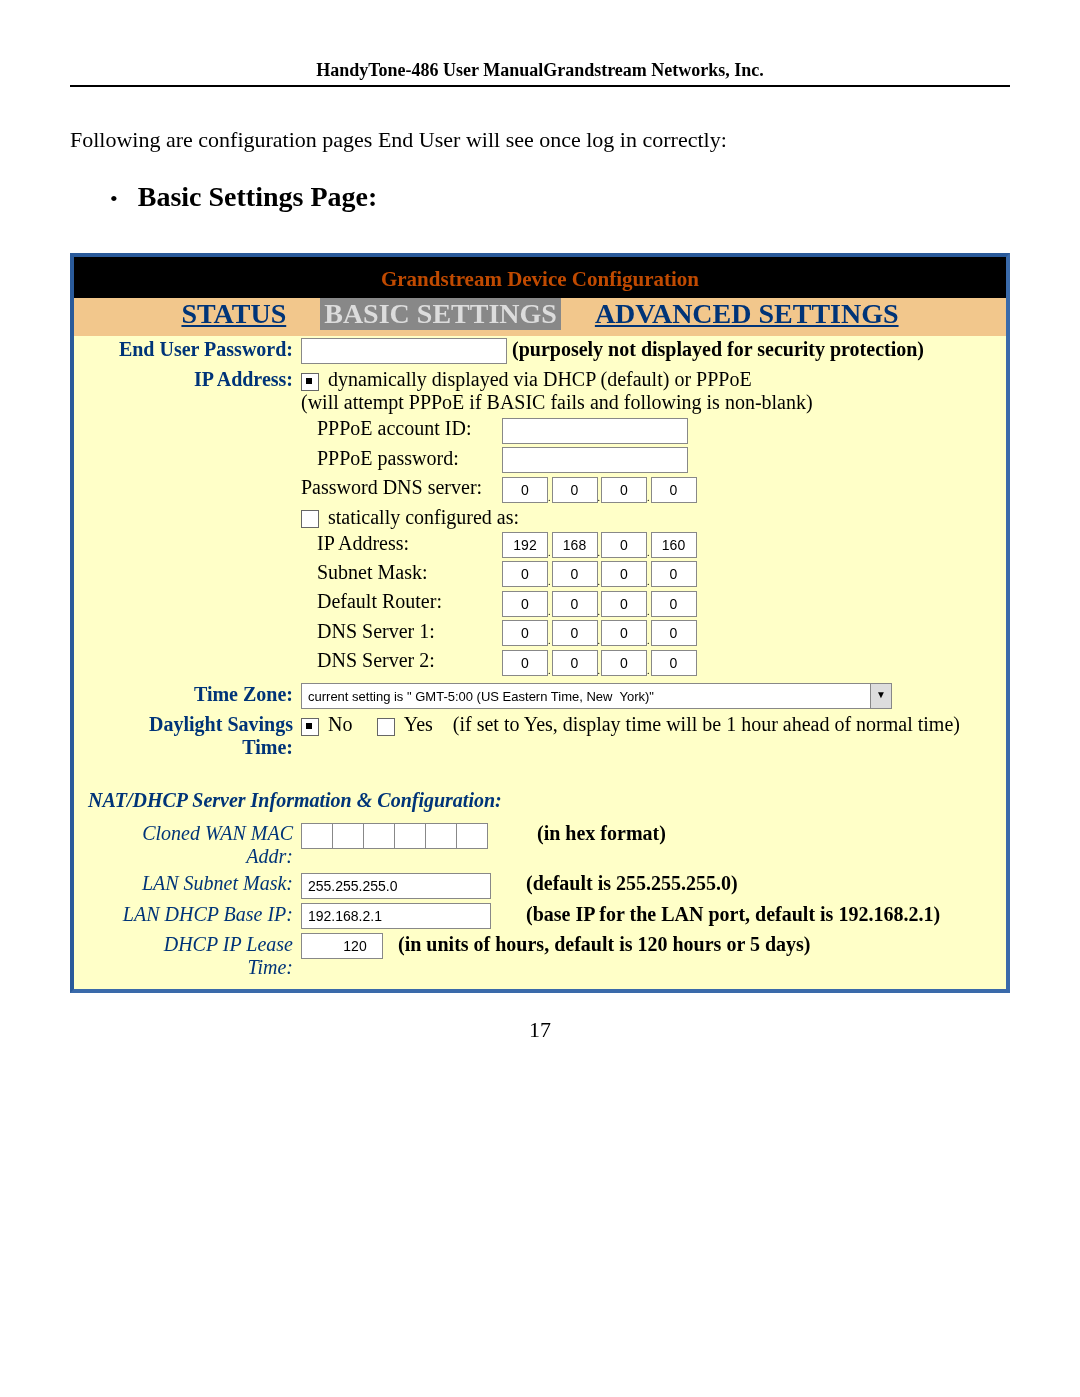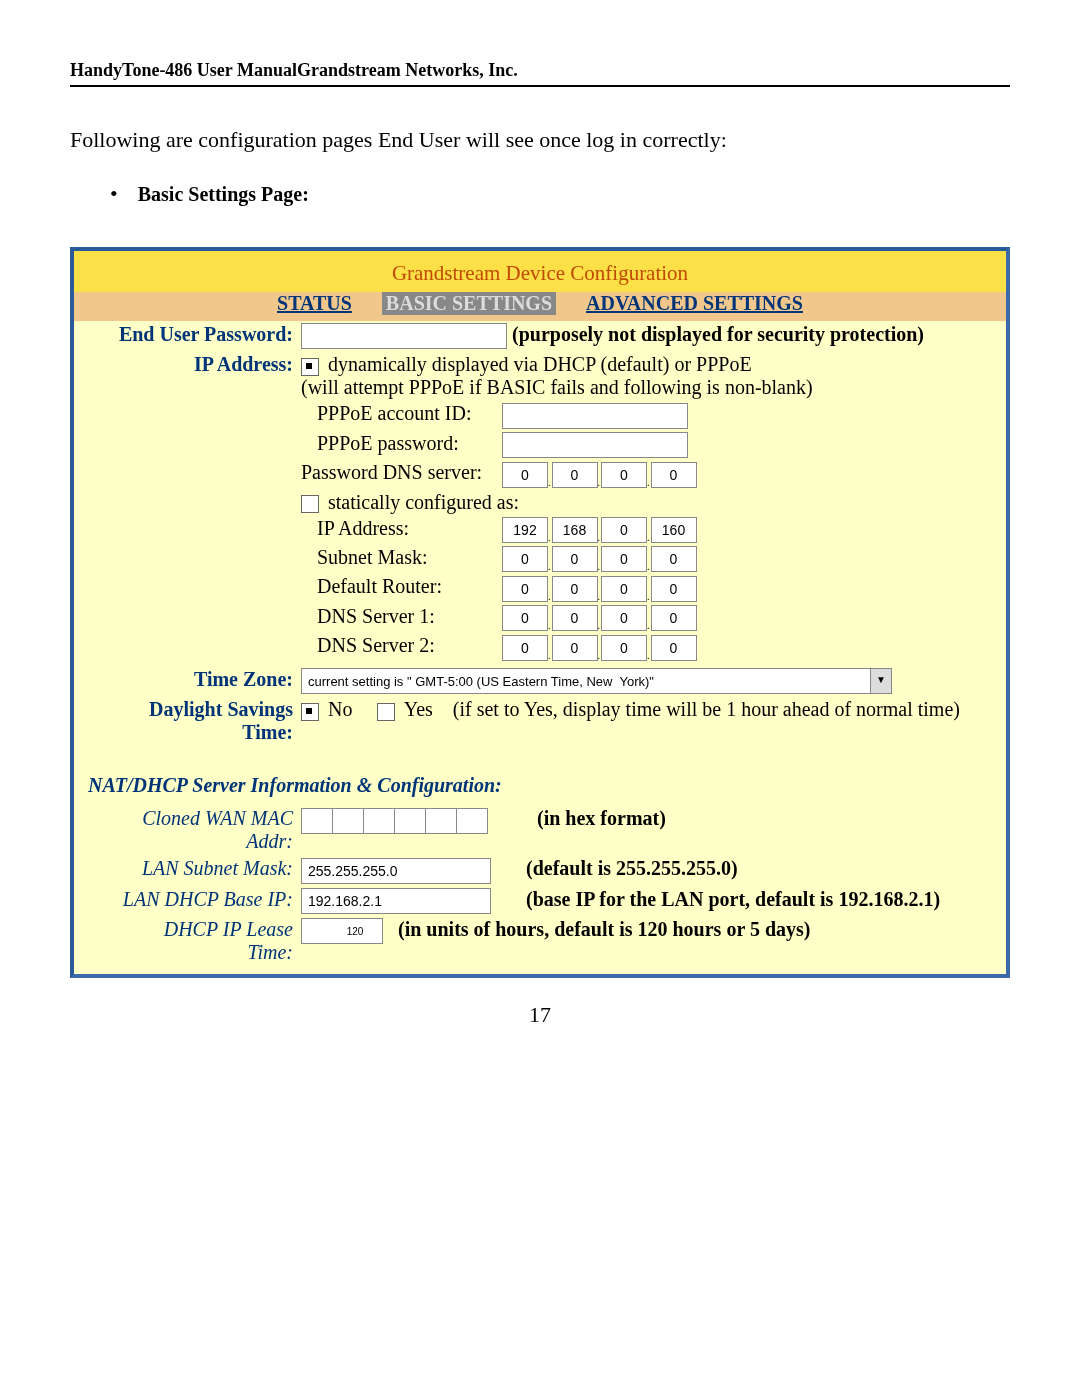--- a/index.html
+++ b/index.html
@@ -7,21 +7,21 @@
     padding: 0;
     font-family: "Times New Roman", serif;
     background: #fff;
     width: 1080px;
   }
   .page {
     padding: 60px 70px 40px 70px;
   }
   .header-row {
     display: flex;
-    justify-content: flex-start;
+    justify-content: center;
     font-weight: bold;
     font-size: 18px;
     padding-bottom: 4px;
     border-bottom: 2px solid #000;
     margin-bottom: 40px;
   }
   .intro {
     font-size: 22px;
     margin-bottom: 28px;
   }
@@ -30,42 +30,42 @@
     align-items: baseline;
     margin-left: 40px;
     margin-bottom: 40px;
   }
   .bullet-dot {
     font-size: 22px;
     margin-right: 20px;
   }
   .bullet-text {
     font-weight: bold;
-    font-size: 20px;
+    font-size: 28px;
   }
   .config-panel {
     border: 4px solid #2a5a9a;
     border-right-color: #3a6aaa;
     border-bottom-color: #3a6aaa;
     background: #ffffc8;
     padding-bottom: 8px;
   }
   .panel-title {
-    background: #fde047;
+    background: #000000;
     color: #c04a00;
-    font-weight: normal;
+    font-weight: bold;
     text-align: center;
     font-size: 21px;
     padding: 10px 0 6px 0;
   }
   .tabs {
     background: #f2c78c;
     text-align: center;
     padding-bottom: 6px;
-    font-size: 20px;
+    font-size: 28px;
     font-weight: bold;
   }
   .tab {
     display: inline-block;
     margin: 0 6px;
   }
   .tab-link {
     text-decoration: underline;
     color: #003478;
   }
@@ -105,21 +105,21 @@
     height: 22px;
     vertical-align: middle;
     font-family: inherit;
     font-size: 14px;
   }
   .input-wide { width: 200px; }
   .input-med { width: 180px; }
   .input-small { width: 40px; text-align: center; font-family: Arial, sans-serif; }
   .input-tz { width: 560px; text-align:left; padding-left:6px; font-family: Arial, sans-serif; font-size:13px;}
   .input-mask { width: 180px; font-family: Arial, sans-serif; font-size:14px; padding-left:6px;}
-  .input-lease { width: 50px; text-align:center; font-family: Arial, sans-serif; font-size:10px;padding-left:28px;}
+  .input-lease { width: 50px; text-align:center; font-family: Arial, sans-serif; font-size:14px;padding-left:28px;}
   .radio {
     display: inline-block;
     width: 16px;
     height: 16px;
     border: 1px solid #666;
     background: #fff;
     vertical-align: middle;
     margin-right: 4px;
     position: relative;
   }

